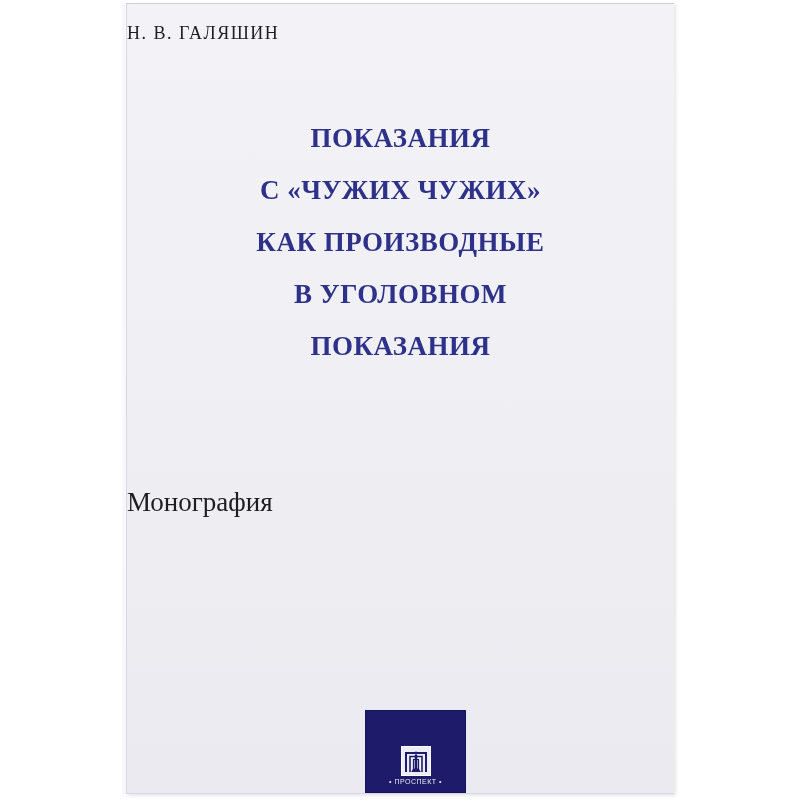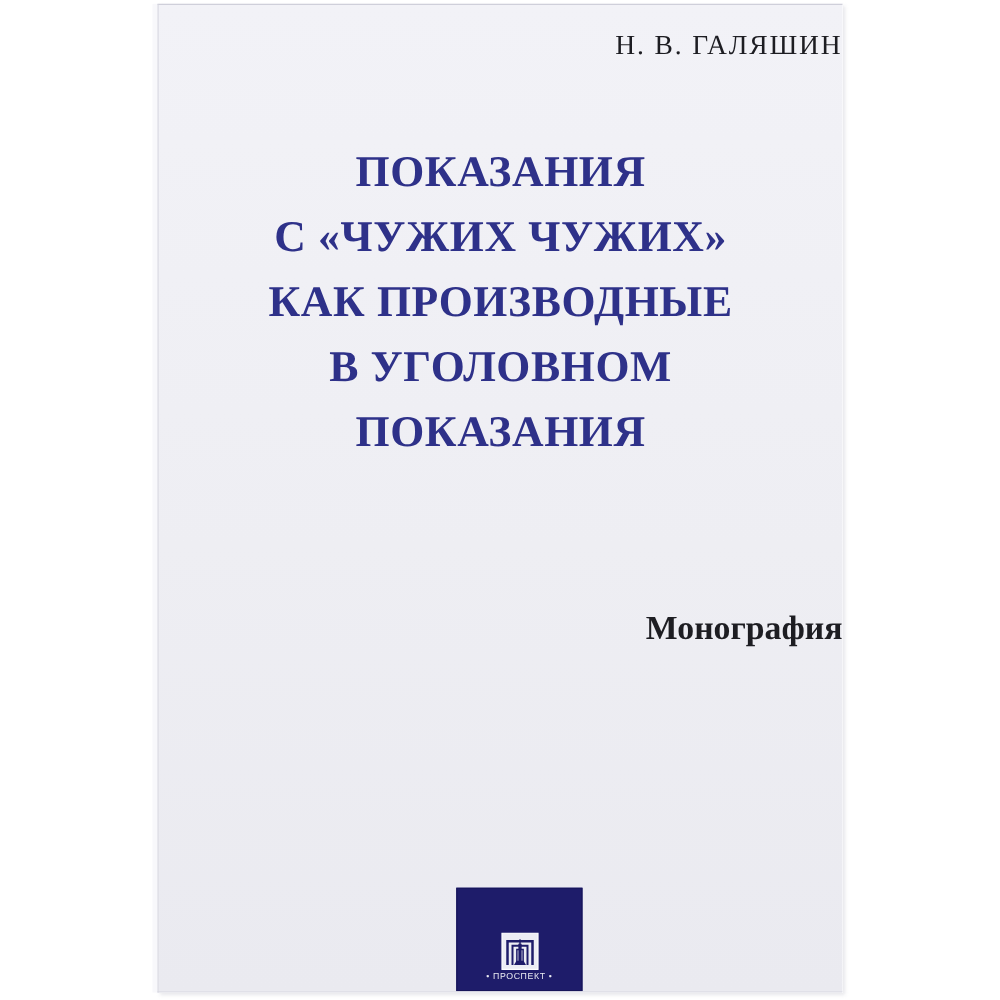--- a/index.html
+++ b/index.html
@@ -28,51 +28,50 @@
     border-bottom: 1px solid #d8d8e2;
     box-shadow: -4px 0 0 #f8f8fb, 2px 2px 3px rgba(175,175,190,0.30);
     text-align: center;
     overflow: hidden;
   }
   .author {
     position: absolute;
     top: 19px;
     left: 0;
     right: 0;
-    text-align: right;
-    font-size: 22px;
+    text-align: left;
+    font-size: 18px;
     letter-spacing: 1.5px;
     color: #1d1d22;
     white-space: nowrap;
   }
   .title {
     position: absolute;
     top: 108px;
     left: 0;
     right: 0;
     font-weight: bold;
-    font-size: 35px;
+    font-size: 27px;
     line-height: 52px;
     letter-spacing: 0.5px;
     color: #2e3189;
   }
   .title .line {
     display: block;
     white-space: nowrap;
   }
   .subtitle {
     position: absolute;
     top: 481px;
     left: 0;
     right: 0;
-    text-align: right;
+    text-align: left;
     font-size: 27px;
     line-height: 34px;
     color: #1d1d22;
-    font-weight: bold;
   }
   
   .logo {
     position: absolute;
     left: 238px;
     top: 706px;
     width: 101px;
     height: 83px;
     background: #1e1c6a;
     box-shadow: 0 0 0 1px #17155a inset;

